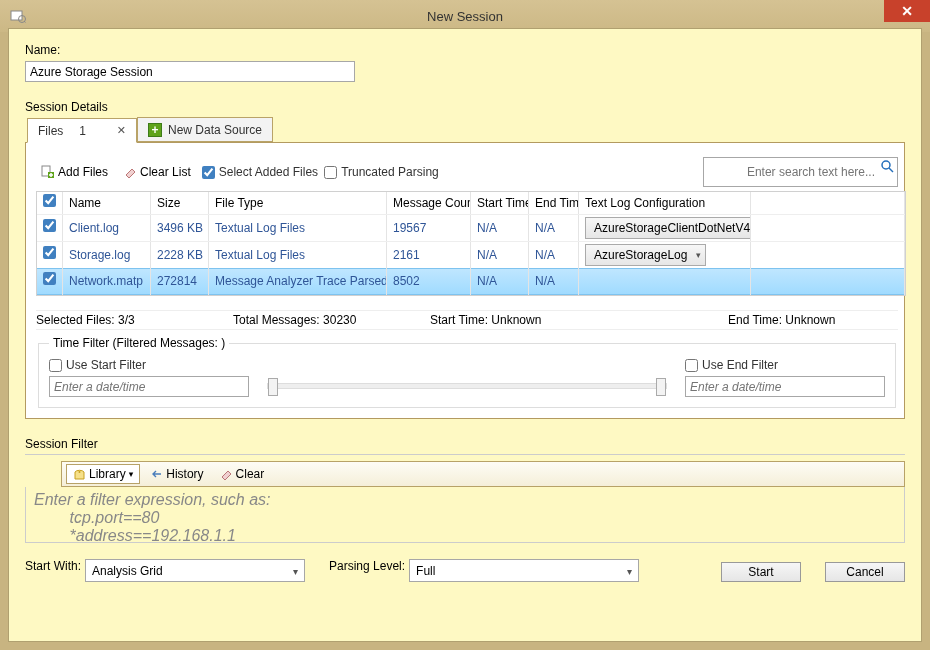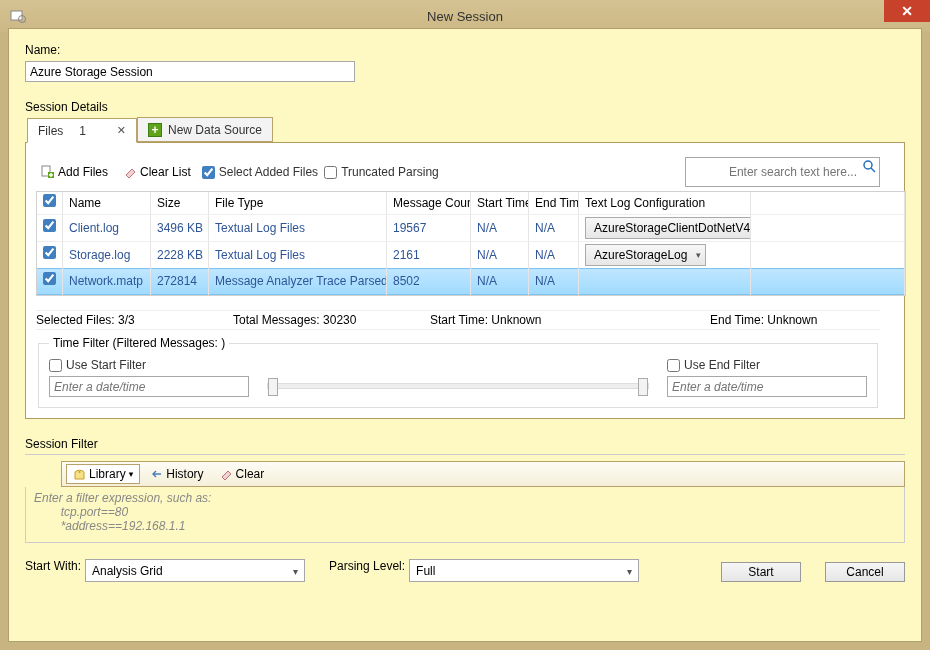--- a/index.html
+++ b/index.html
@@ -120,21 +120,21 @@
     width: 14px; height: 14px;
     background: #5fa31b; border:1px solid #3e7c18;
     color: #fff;
     display: inline-flex; align-items: center; justify-content: center;
     font-weight: bold; font-size: 12px; line-height: 1;
   }
 
   .files-panel {
     border: 1px solid #b39a60;
     border-top: none;
-    padding: 14px 24px 10px 10px;
+    padding: 14px 6px 10px 10px;
     background: #fff;
     display: flex;
     flex-direction: column;
   }
 
   .btnbar {
     display: flex;
     align-items: center;
     gap: 6px;
     font-size: 12px;
@@ -306,21 +306,21 @@
   }
   .tb .tbbtn.dd { border: 1px solid #b7a267; background: #fff; }
   .filter-area {
     border: 1px solid #ccc;
     border-top: none;
     height: 56px;
     padding: 4px 8px;
     color: #888;
     font-style: italic;
     white-space: pre;
-    font-size: 12px;
+    font-size: 16px;
   }
 
   
   .bottom {
     display: flex;
     gap: 24px;
     margin-top: 16px;
     align-items: flex-end;
   }
   .bcol { display: flex; flex-direction: row; gap: 4px; }

